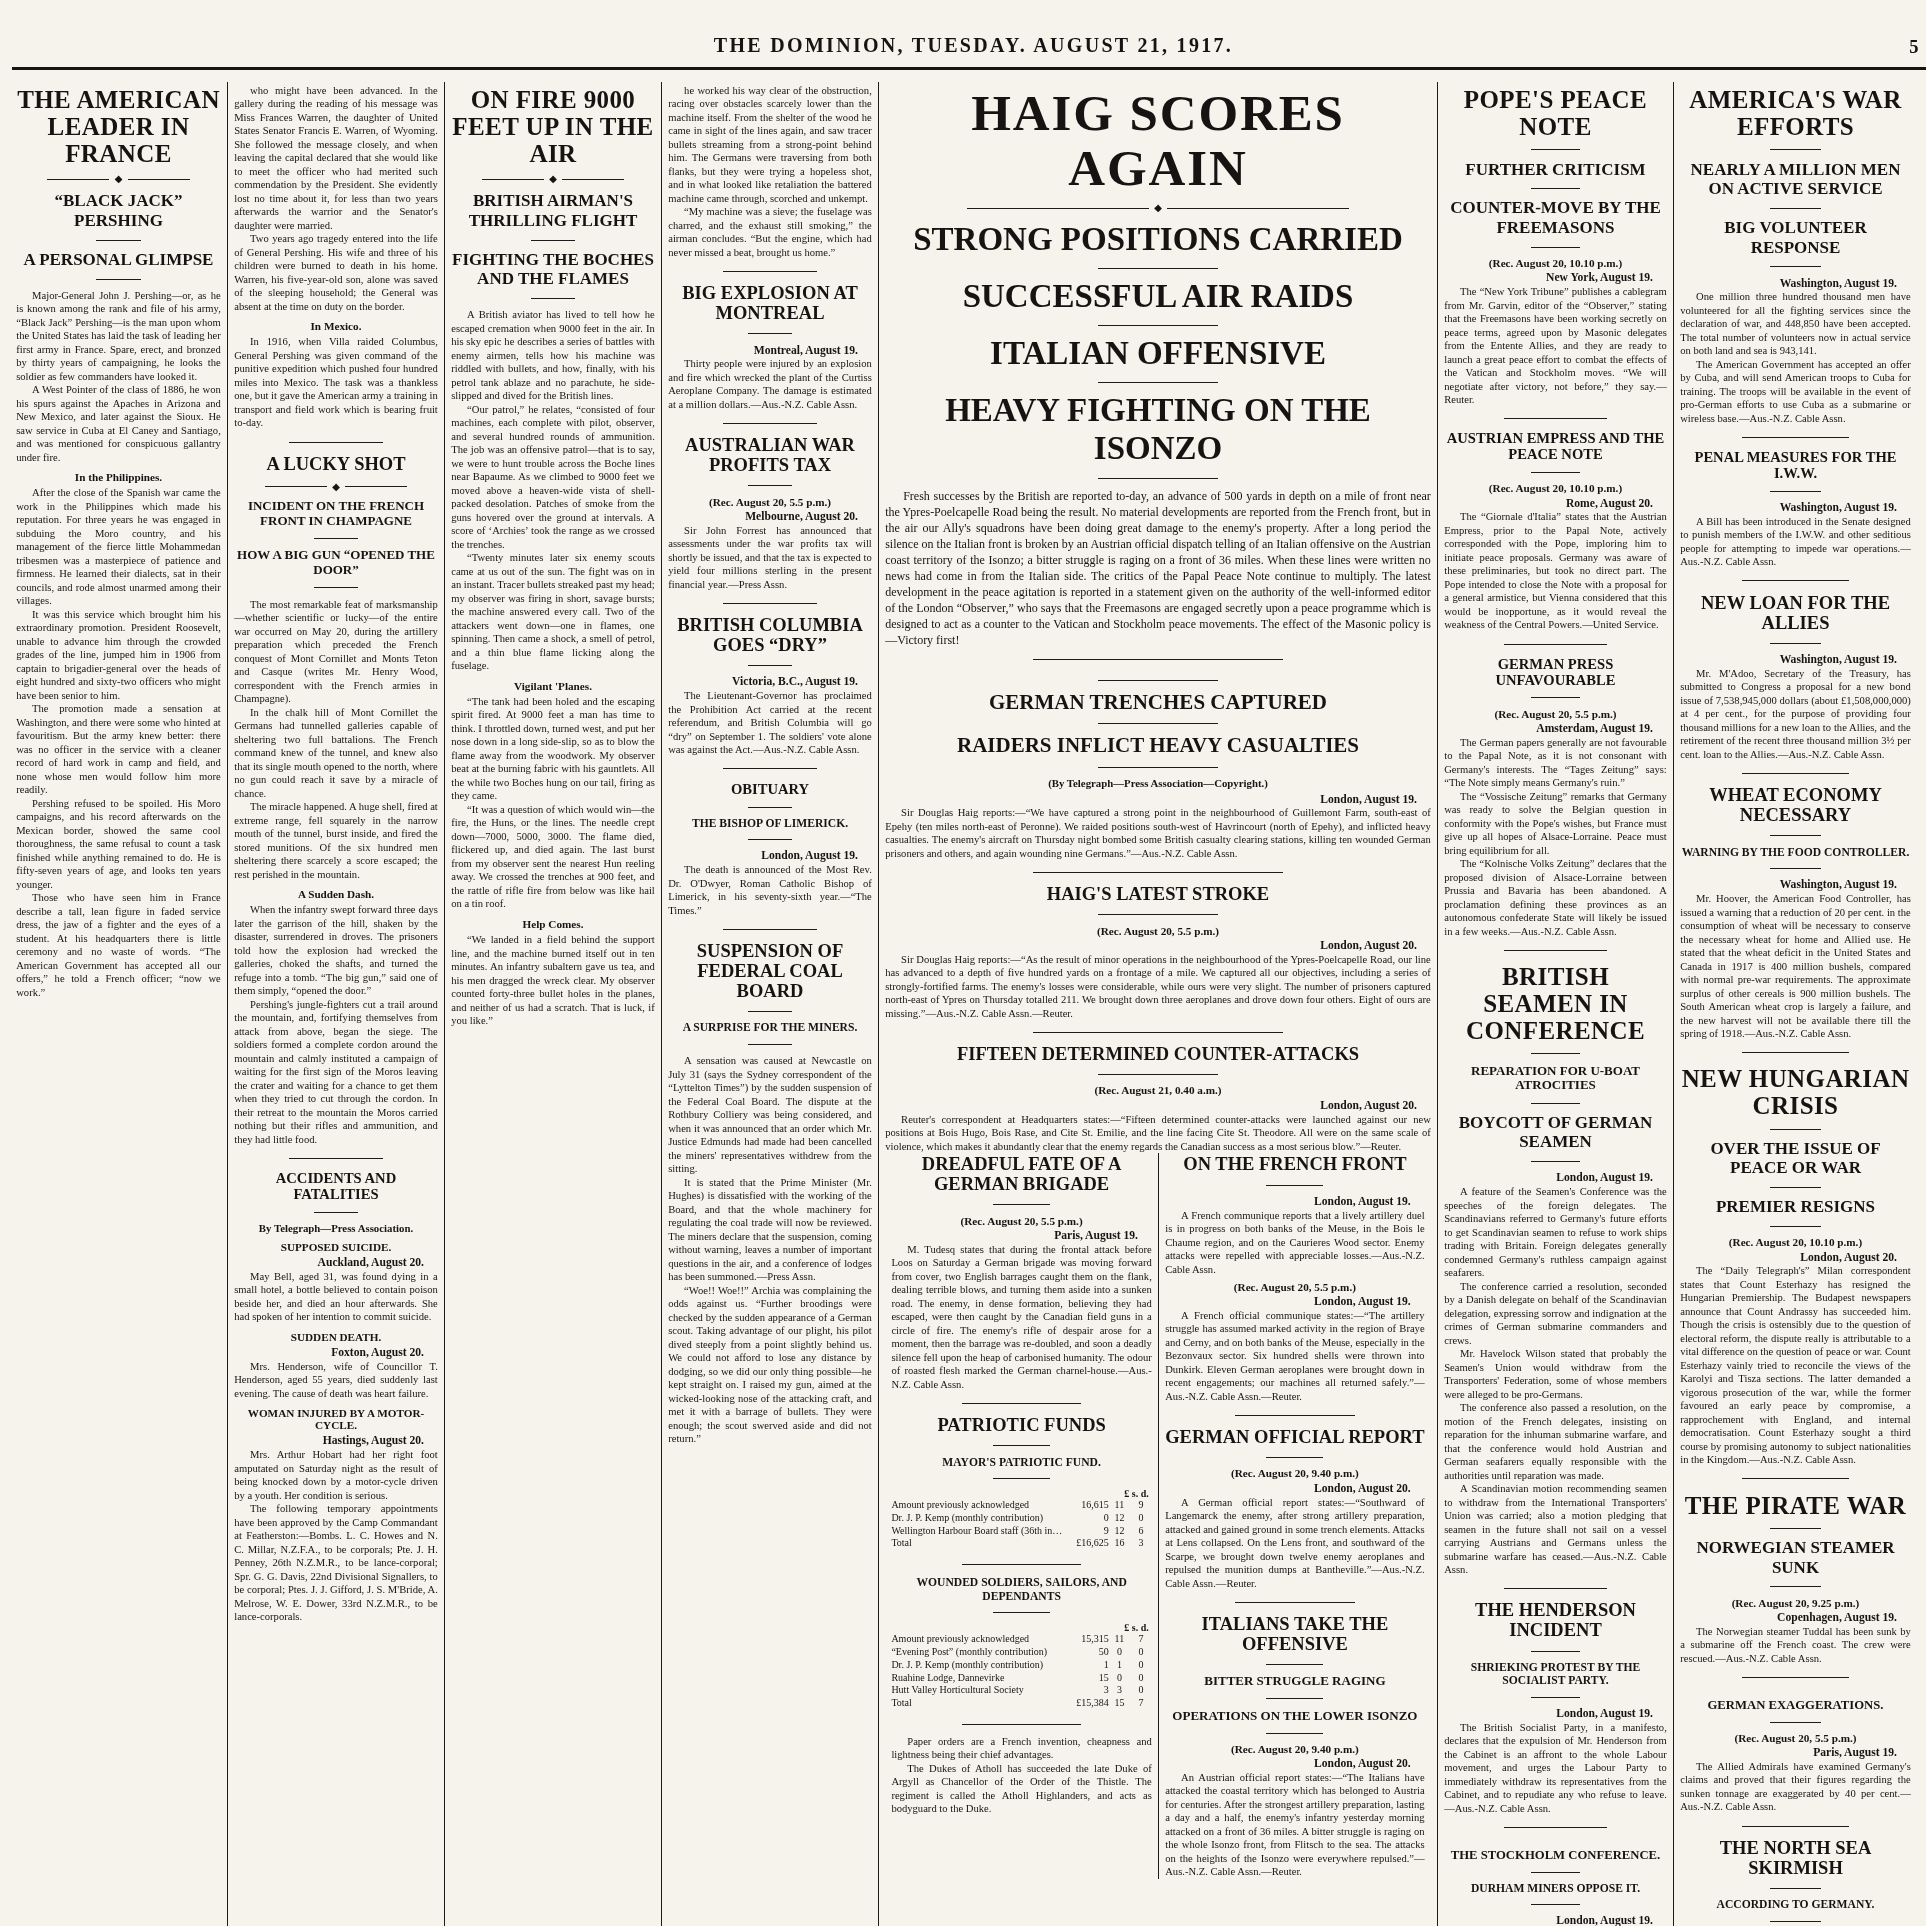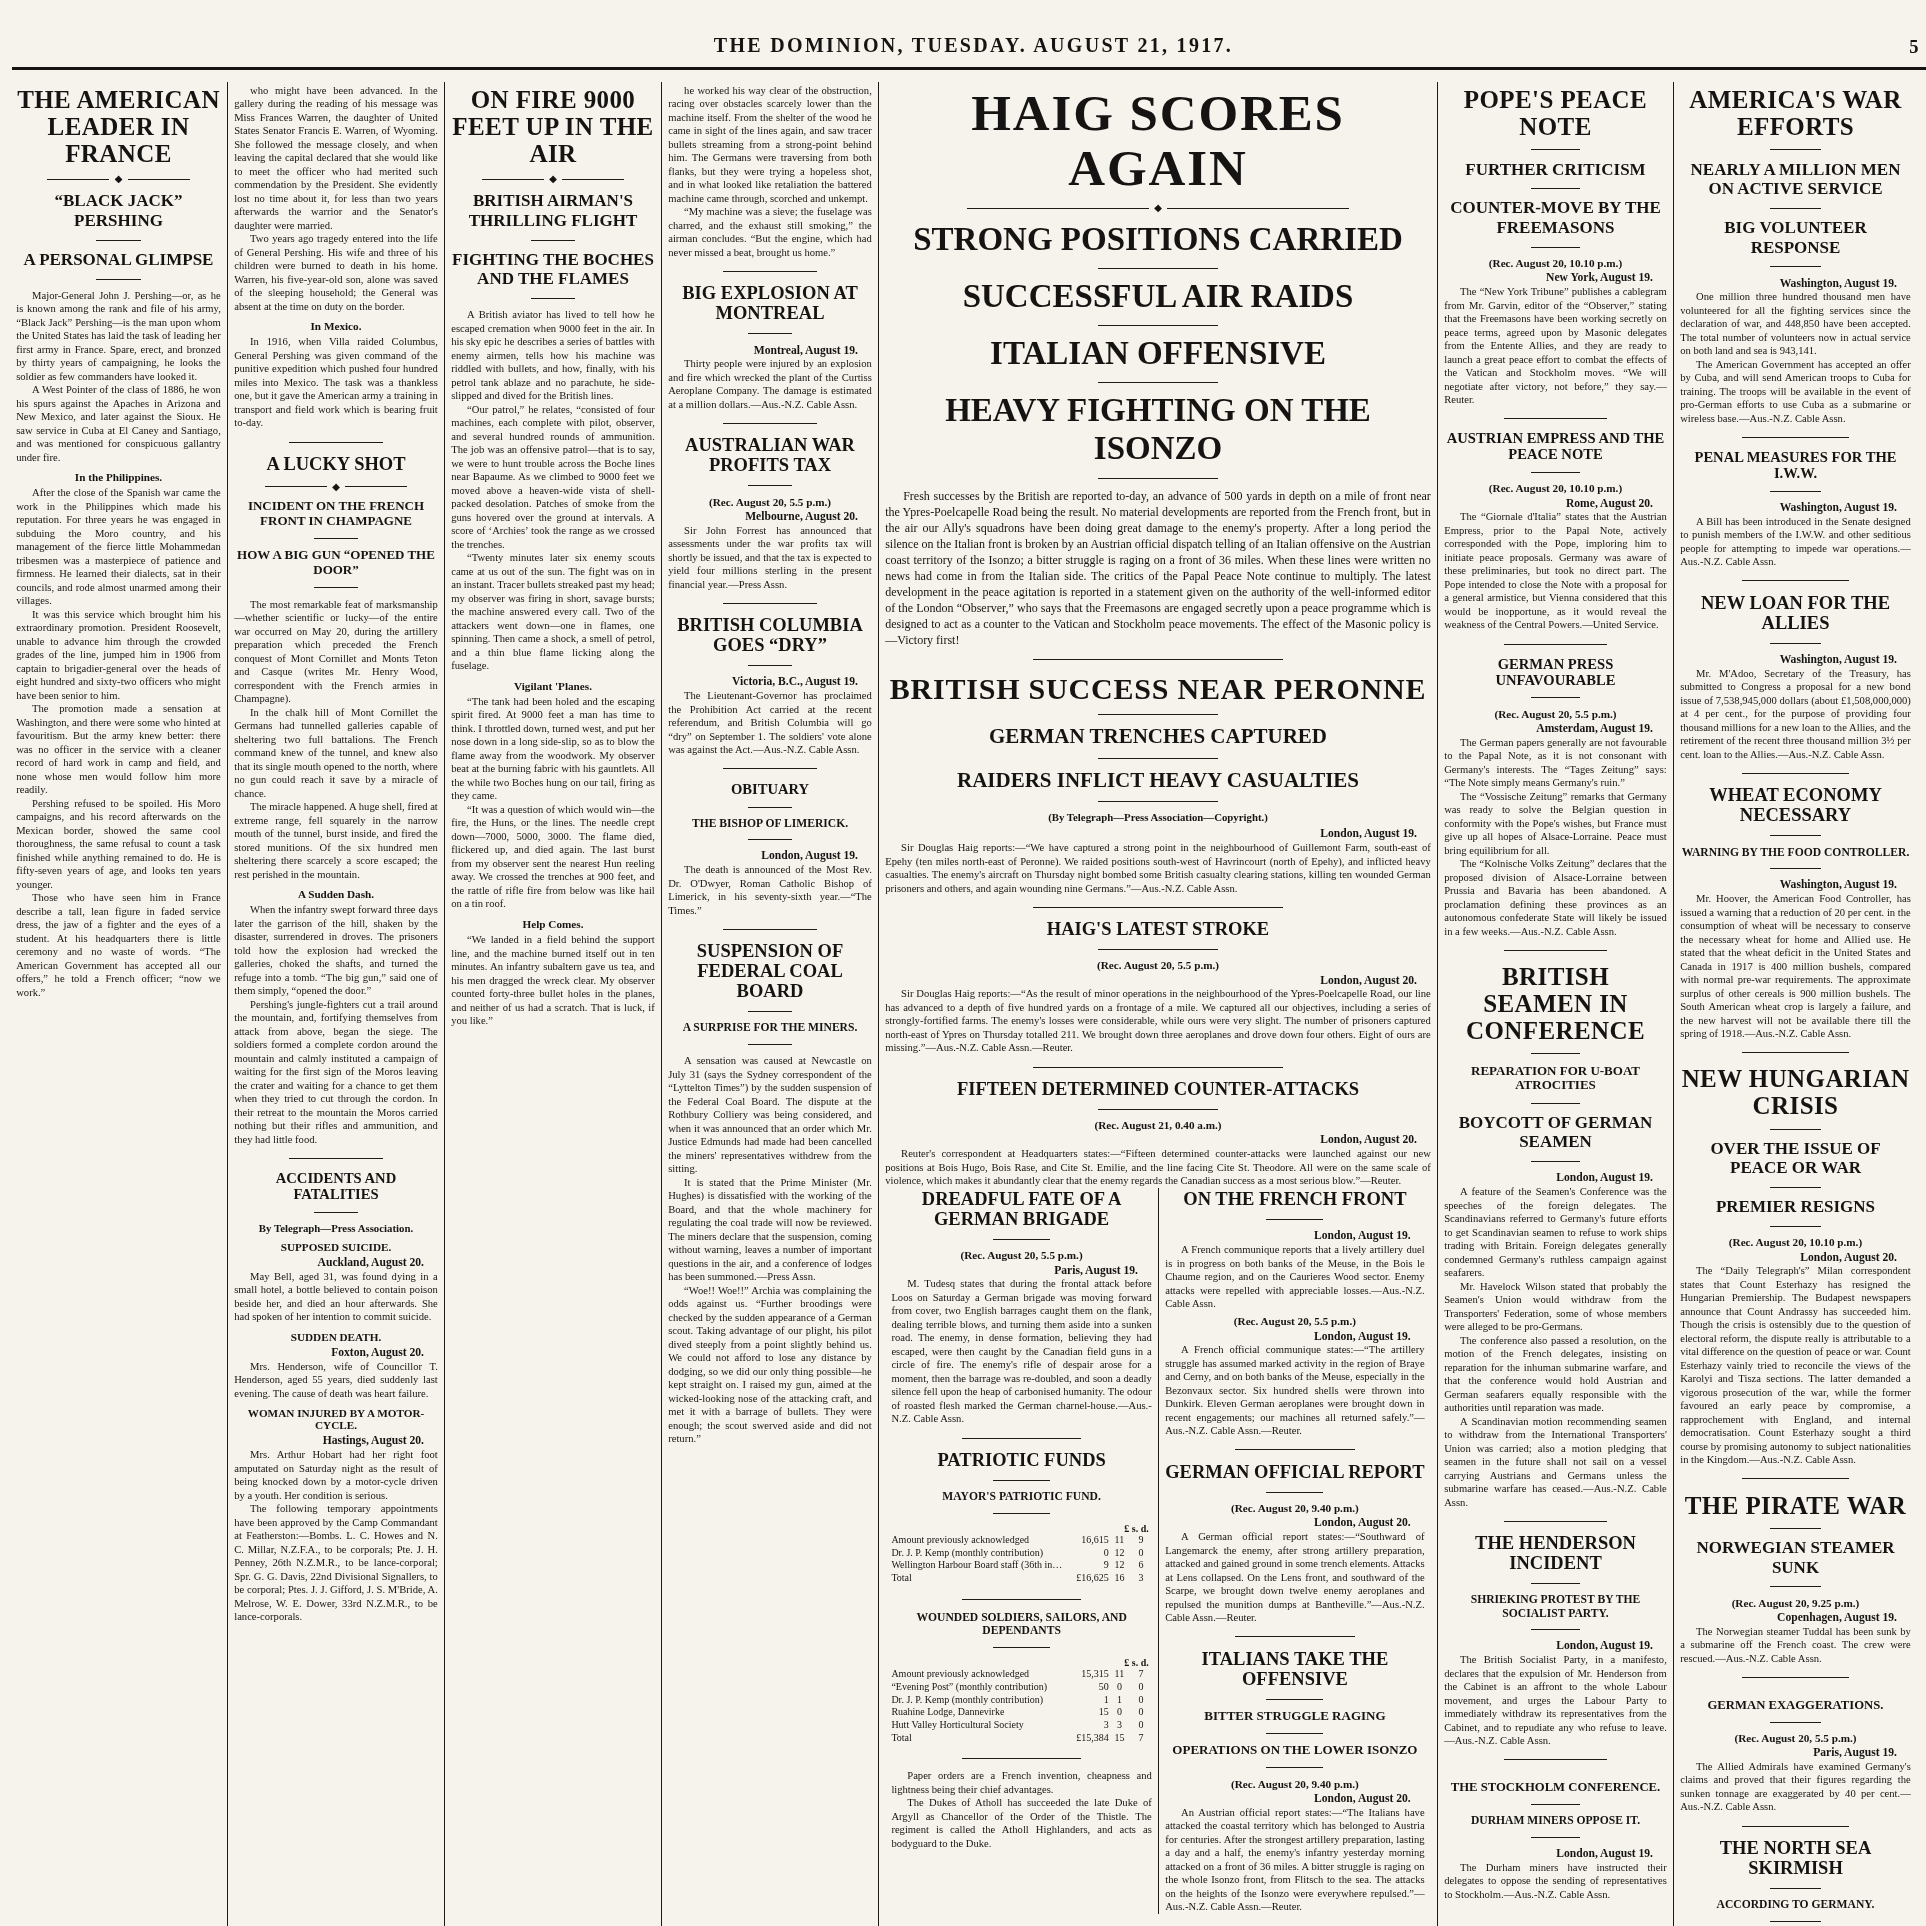--- a/index.html
+++ b/index.html
@@ -211,21 +211,20 @@
             <h3 class="deck d-xl">SUCCESSFUL AIR RAIDS</h3>
             <div class="hr-s"></div>
             <h3 class="deck d-xl">ITALIAN OFFENSIVE</h3>
             <div class="hr-s"></div>
             <h3 class="deck d-xl">HEAVY FIGHTING ON THE ISONZO</h3>
             <div class="hr-s"></div>
             <p class="para">Fresh successes by the British are reported to-day, an advance of 500 yards in depth on a mile of front near the Ypres-Poelcapelle Road being the result. No material developments are reported from the French front, but in the air our Ally's squadrons have been doing great damage to the enemy's property. After a long period the silence on the Italian front is broken by an Austrian official dispatch telling of an Italian offensive on the Austrian coast territory of the Isonzo; a bitter struggle is raging on a front of 36 miles. When these lines were written no news had come in from the Italian side. The critics of the Papal Peace Note continue to multiply. The latest development in the peace agitation is reported in a statement given on the authority of the well-informed editor of the London “Observer,” who says that the Freemasons are engaged secretly upon a peace programme which is designed to act as a counter to the Vatican and Stockholm peace movements. The effect of the Masonic policy is—Victory first!</p>
           </article>
           <div class="sep"></div>
           <article class="article">
-            <h2 class="ttl t-cxl">BRITISH SUCCESS NEAR PERONNE</h2>
             <div class="hr-s"></div>
             <h3 class="deck d-lg">GERMAN TRENCHES CAPTURED</h3>
             <div class="hr-s"></div>
             <h3 class="deck d-lg">RAIDERS INFLICT HEAVY CASUALTIES</h3>
             <div class="hr-s"></div>
             <div class="byline">(By Telegraph—Press Association—Copyright.)</div>
             <div class="dateline">London, August 19.</div>
             <p class="para">Sir Douglas Haig reports:—“We have captured a strong point in the neighbourhood of Guillemont Farm, south-east of Epehy (ten miles north-east of Peronne). We raided positions south-west of Havrincourt (north of Epehy), and inflicted heavy casualties. The enemy's aircraft on Thursday night bombed some British casualty clearing stations, killing ten wounded German prisoners and others, and again wounding nine Germans.”—Aus.-N.Z. Cable Assn.</p>
           </article>
           <div class="sep"></div>
@@ -404,20 +403,21 @@
         <div class="sep"></div>
         <article class="article">
           <h2 class="ttl t-lg">BRITISH SEAMEN IN CONFERENCE</h2>
           <div class="hr-s"></div>
           <h3 class="deck d-sm">REPARATION FOR U-BOAT ATROCITIES</h3>
           <div class="hr-s"></div>
           <h3 class="deck d-md">BOYCOTT OF GERMAN SEAMEN</h3>
           <div class="hr-s"></div>
           <div class="dateline">London, August 19.</div>
           <p class="para">A feature of the Seamen's Conference was the speeches of the foreign delegates. The Scandinavians referred to Germany's future efforts to get Scandinavian seamen to refuse to work ships trading with Britain. Foreign delegates generally condemned Germany's ruthless campaign against seafarers.</p>
+          <p class="para">The conference carried a resolution, seconded by a Danish delegate on behalf of the Scandinavian delegation, expressing sorrow and indignation at the crimes of German submarine commanders and crews.</p>
           <p class="para">Mr. Havelock Wilson stated that probably the Seamen's Union would withdraw from the Transporters' Federation, some of whose members were alleged to be pro-Germans.</p>
           <p class="para">The conference also passed a resolution, on the motion of the French delegates, insisting on reparation for the inhuman submarine warfare, and that the conference would hold Austrian and German seafarers equally responsible with the authorities until reparation was made.</p>
           <p class="para">A Scandinavian motion recommending seamen to withdraw from the International Transporters' Union was carried; also a motion pledging that seamen in the future shall not sail on a vessel carrying Austrians and Germans unless the submarine warfare has ceased.—Aus.-N.Z. Cable Assn.</p>
         </article>
         <div class="sep"></div>
         <article class="article">
           <h2 class="ttl t-md">THE HENDERSON INCIDENT</h2>
           <div class="hr-s"></div>
           <h3 class="deck d-xs">SHRIEKING PROTEST BY THE SOCIALIST PARTY.</h3>
           <div class="hr-s"></div>

